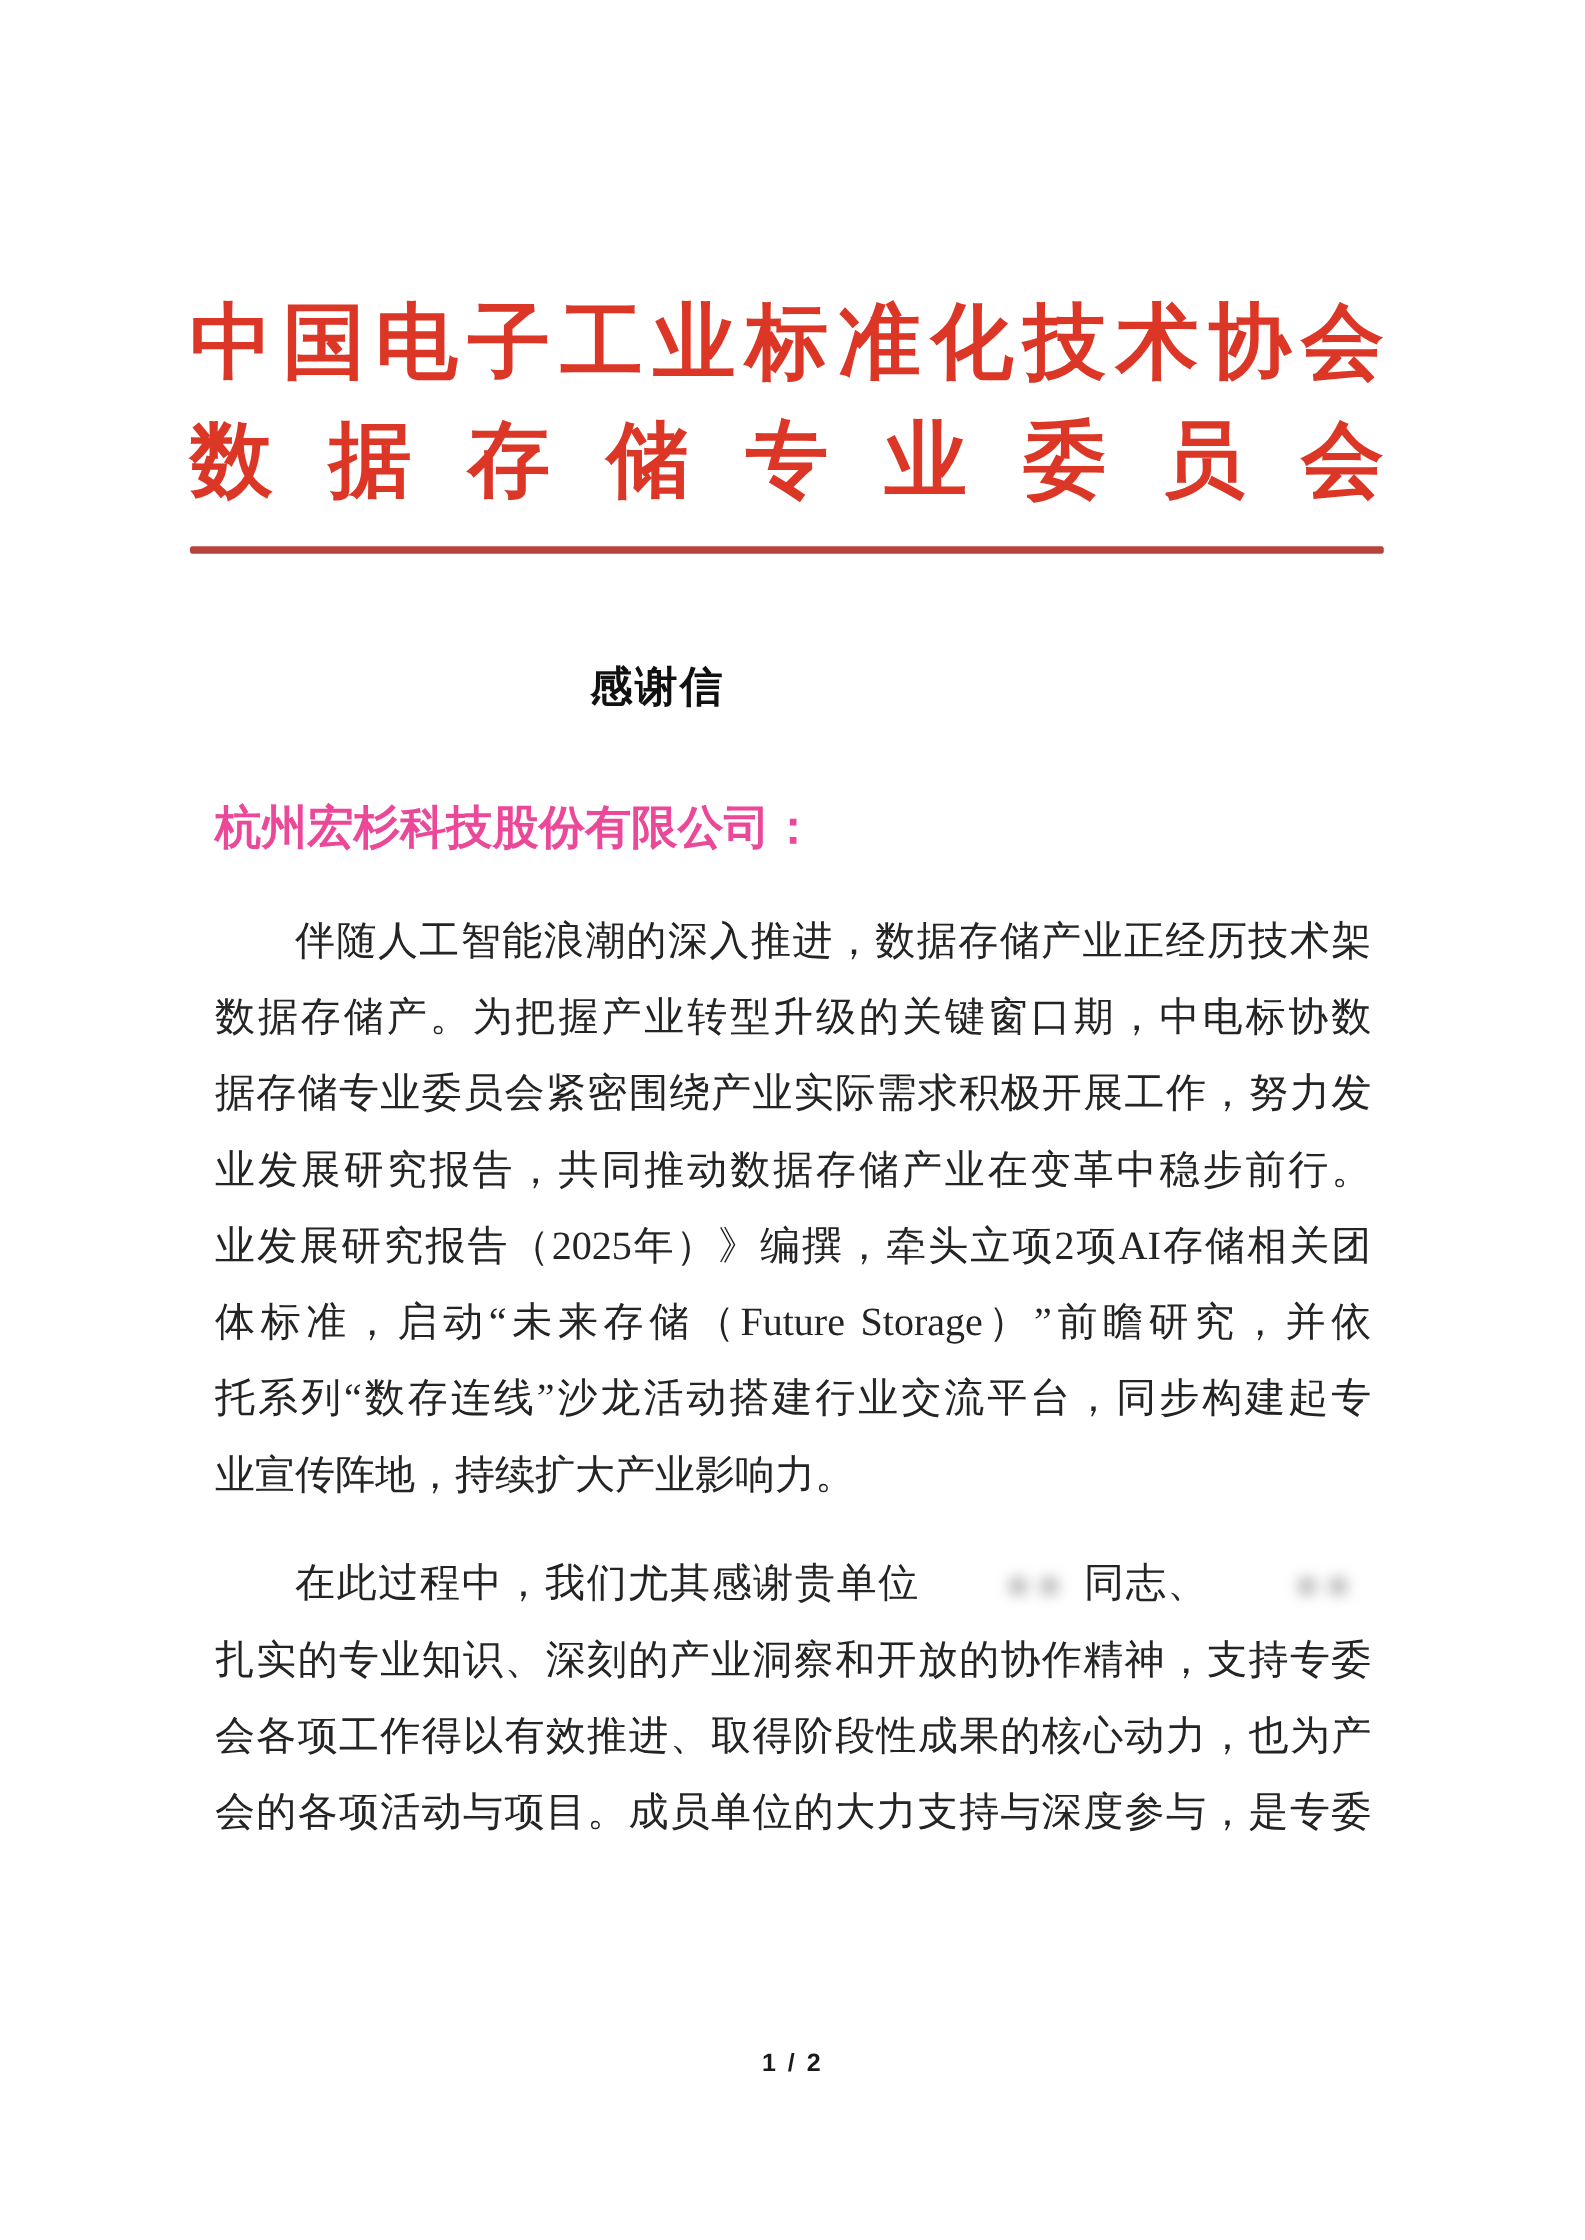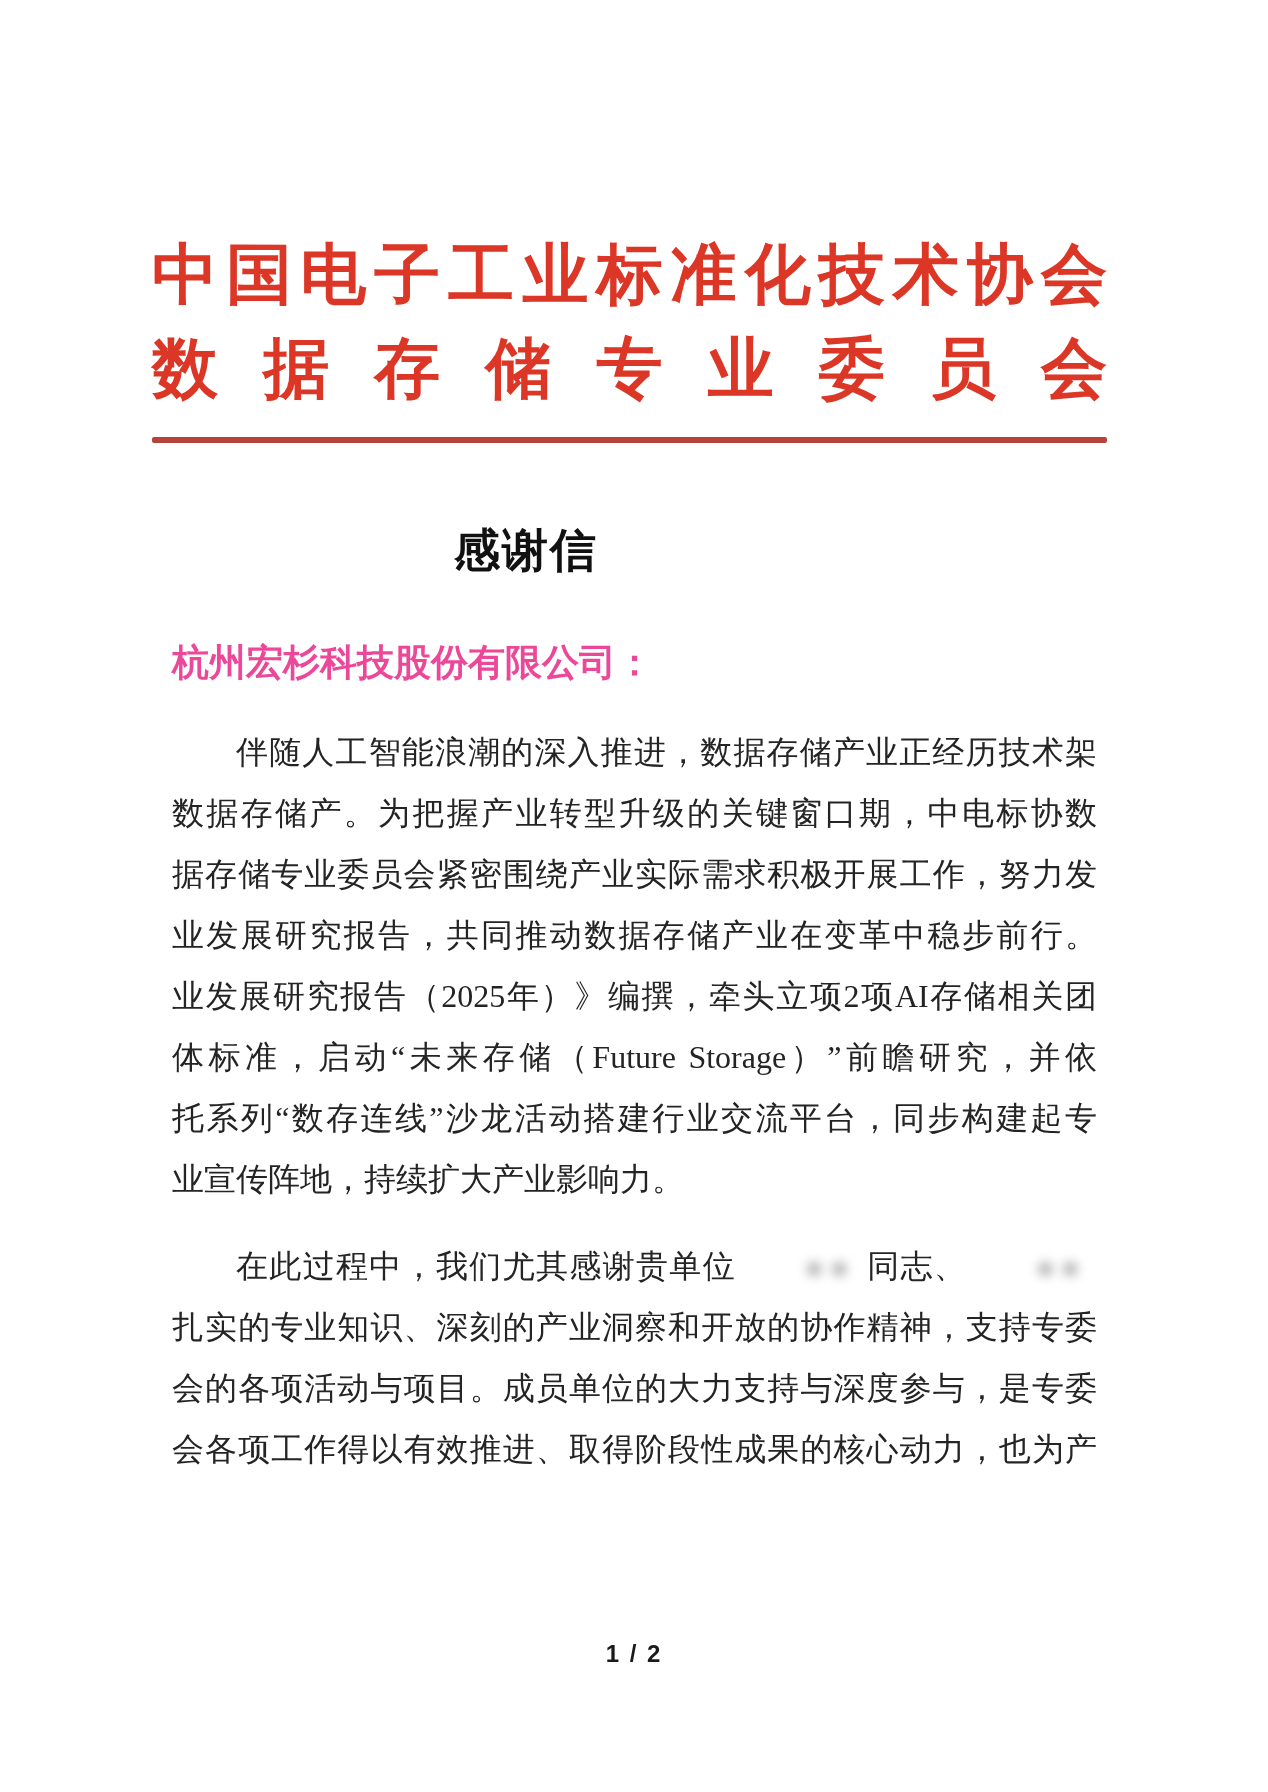--- a/index.html
+++ b/index.html
@@ -39,21 +39,21 @@
 
   
   .letter-title {
     position: absolute;
     left: 0;
     top: 521px;
     width: 1052px;
     text-align: center;
     font-family: "Liberation Sans", "DejaVu Sans", sans-serif;
     font-weight: bold;
-    font-size: 46px;
+    font-size: 34px;
     line-height: 58px;
     color: #111111;
     letter-spacing: 2px;
   }
 
   
   .salutation {
     position: absolute;
     left: 172px;
     top: 641px;
@@ -97,21 +97,21 @@
 
   
   .page-indicator {
     position: absolute;
     left: 0;
     top: 1640px;
     width: 1268px;
     text-align: center;
     font-family: "Liberation Sans", "DejaVu Sans", sans-serif;
     font-weight: bold;
-    font-size: 24px;
+    font-size: 20px;
     letter-spacing: 2px;
     color: #1a1a1a;
   }
 </style>
 </head>
 <body>
 
 <div class="page">
 
   <div class="org-header org-line1" data-justify="true">
@@ -157,20 +157,20 @@
     <div class="line">业发展研究报告（2025年）》编撰，牵头立项2项AI存储相关团</div>
     <div class="line">体标准，启动“未来存储（Future Storage）”前瞻研究，并依</div>
     <div class="line">托系列“数存连线”沙龙活动搭建行业交流平台，同步构建起专</div>
     <div class="line short">业宣传阵地，持续扩大产业影响力。</div>
 
     <div class="line indent para-gap">
       <span>在此过程中，我们尤其感谢贵单位</span><span class="redacted">●●</span><span>同志、</span><span class="redacted">●●</span>
     </div>
 
     <div class="line">扎实的专业知识、深刻的产业洞察和开放的协作精神，支持专委</div>
+    <div class="line">会各项工作得以有效推进、取得阶段性成果的核心动力，也为产</div>
     <div class="line">会的各项活动与项目。成员单位的大力支持与深度参与，是专委</div>
-    <div class="line">会各项工作得以有效推进、取得阶段性成果的核心动力，也为产</div>
 
   </div>
 
   <div class="page-indicator">1 / 2</div>
 
 </div>
 
 </body></html>

